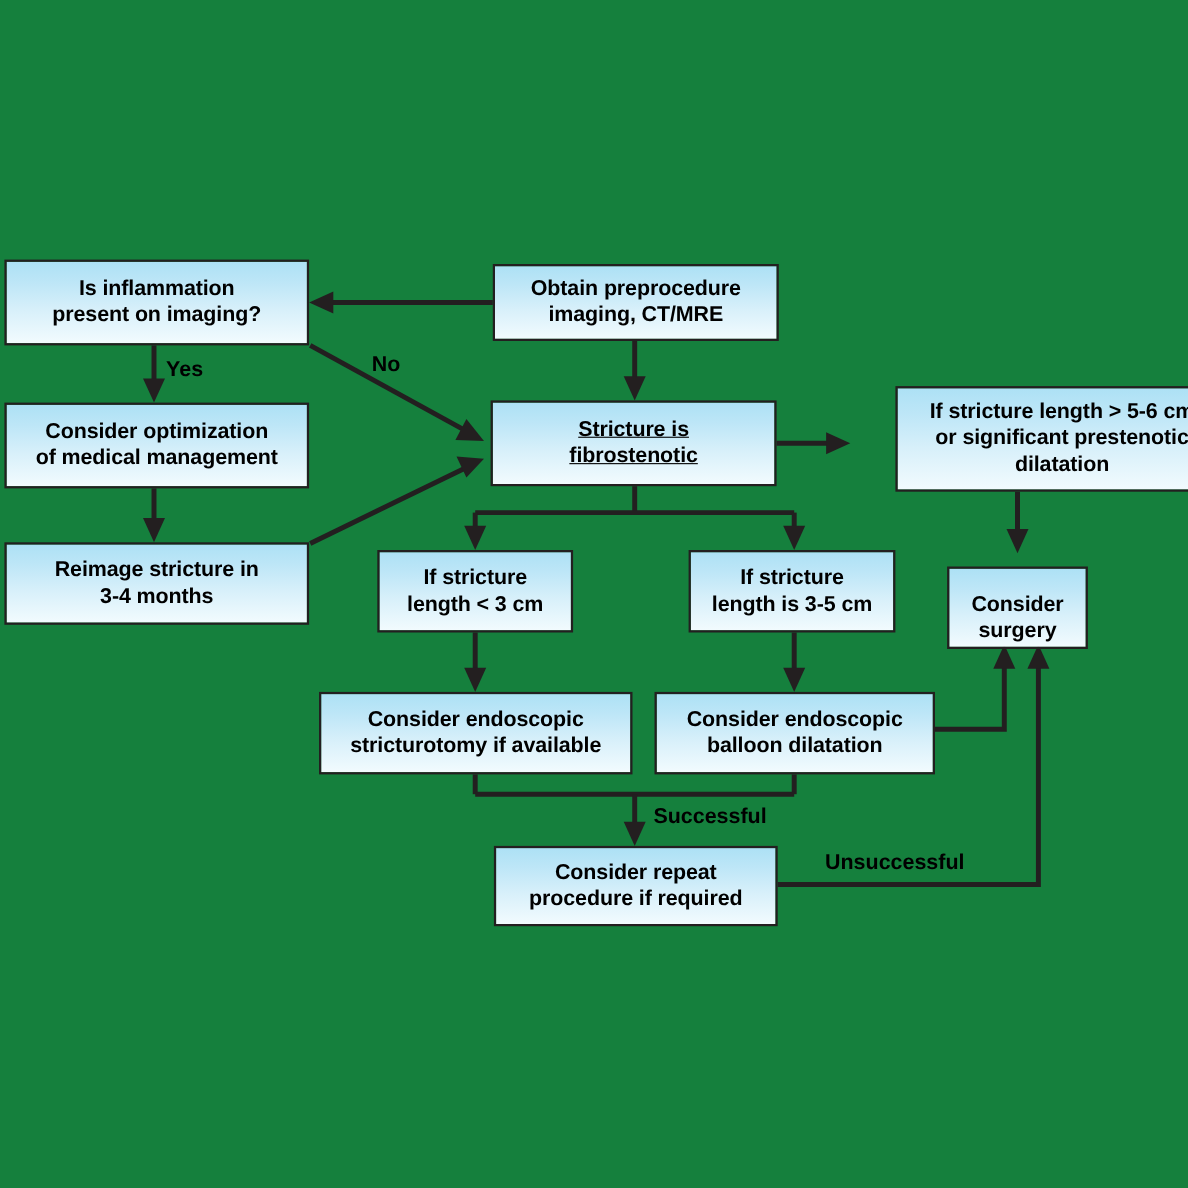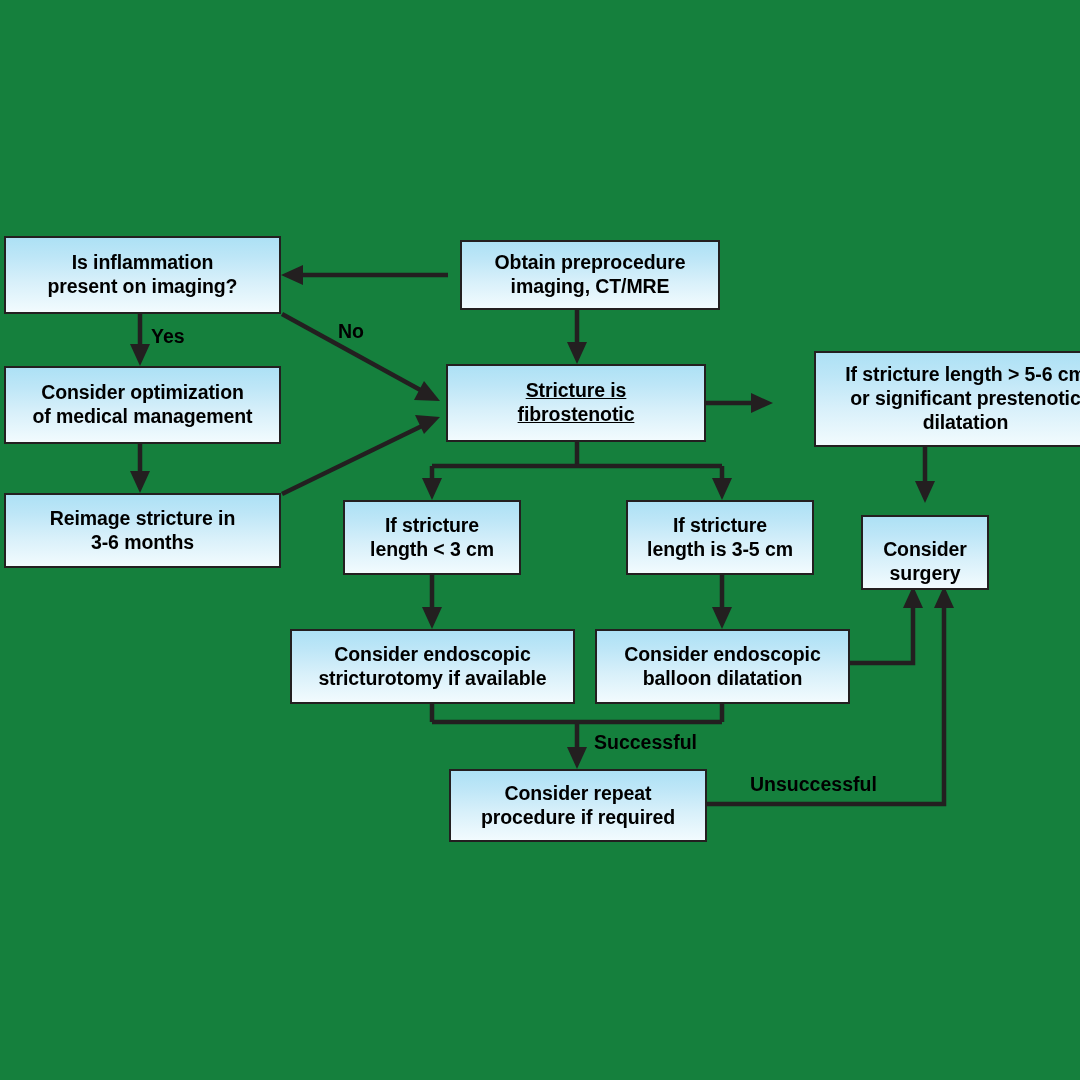--- a/index.html
+++ b/index.html
@@ -144,21 +144,21 @@
     </g>
   </svg>
 
   <div class="node" style="left:4px; top:236px; width:277px; height:78px;">
     <span>
       <span>Is inflammation</span><br>
       <span>present on imaging?</span>
     </span>
   </div>
 
-  <div class="node" style="left:460px; top:240px; width:260px; height:70px;">
+  <div class="node" style="left:448px; top:240px; width:260px; height:70px;">
     <span>
       <span>Obtain preprocedure</span><br>
       <span>imaging, CT/MRE</span>
     </span>
   </div>
 
   <div class="node" style="left:4px; top:366px; width:277px; height:78px;">
     <span>
       <span>Consider optimization</span><br>
       <span>of medical management</span>
@@ -176,21 +176,21 @@
     <span>
       <span>If stricture length &gt; 5-6 cm</span><br>
       <span>or significant prestenotic</span><br>
       <span>dilatation</span>
     </span>
   </div>
 
   <div class="node" style="left:4px; top:493px; width:277px; height:75px;">
     <span>
       <span>Reimage stricture in</span><br>
-      <span>3-6 months</span>
+      <span>3-4 months</span>
     </span>
   </div>
 
   <div class="node" style="left:343px; top:500px; width:178px; height:75px;">
     <span>
       <span>If stricture</span><br>
       <span>length &lt; 3 cm</span>
     </span>
   </div>
 

